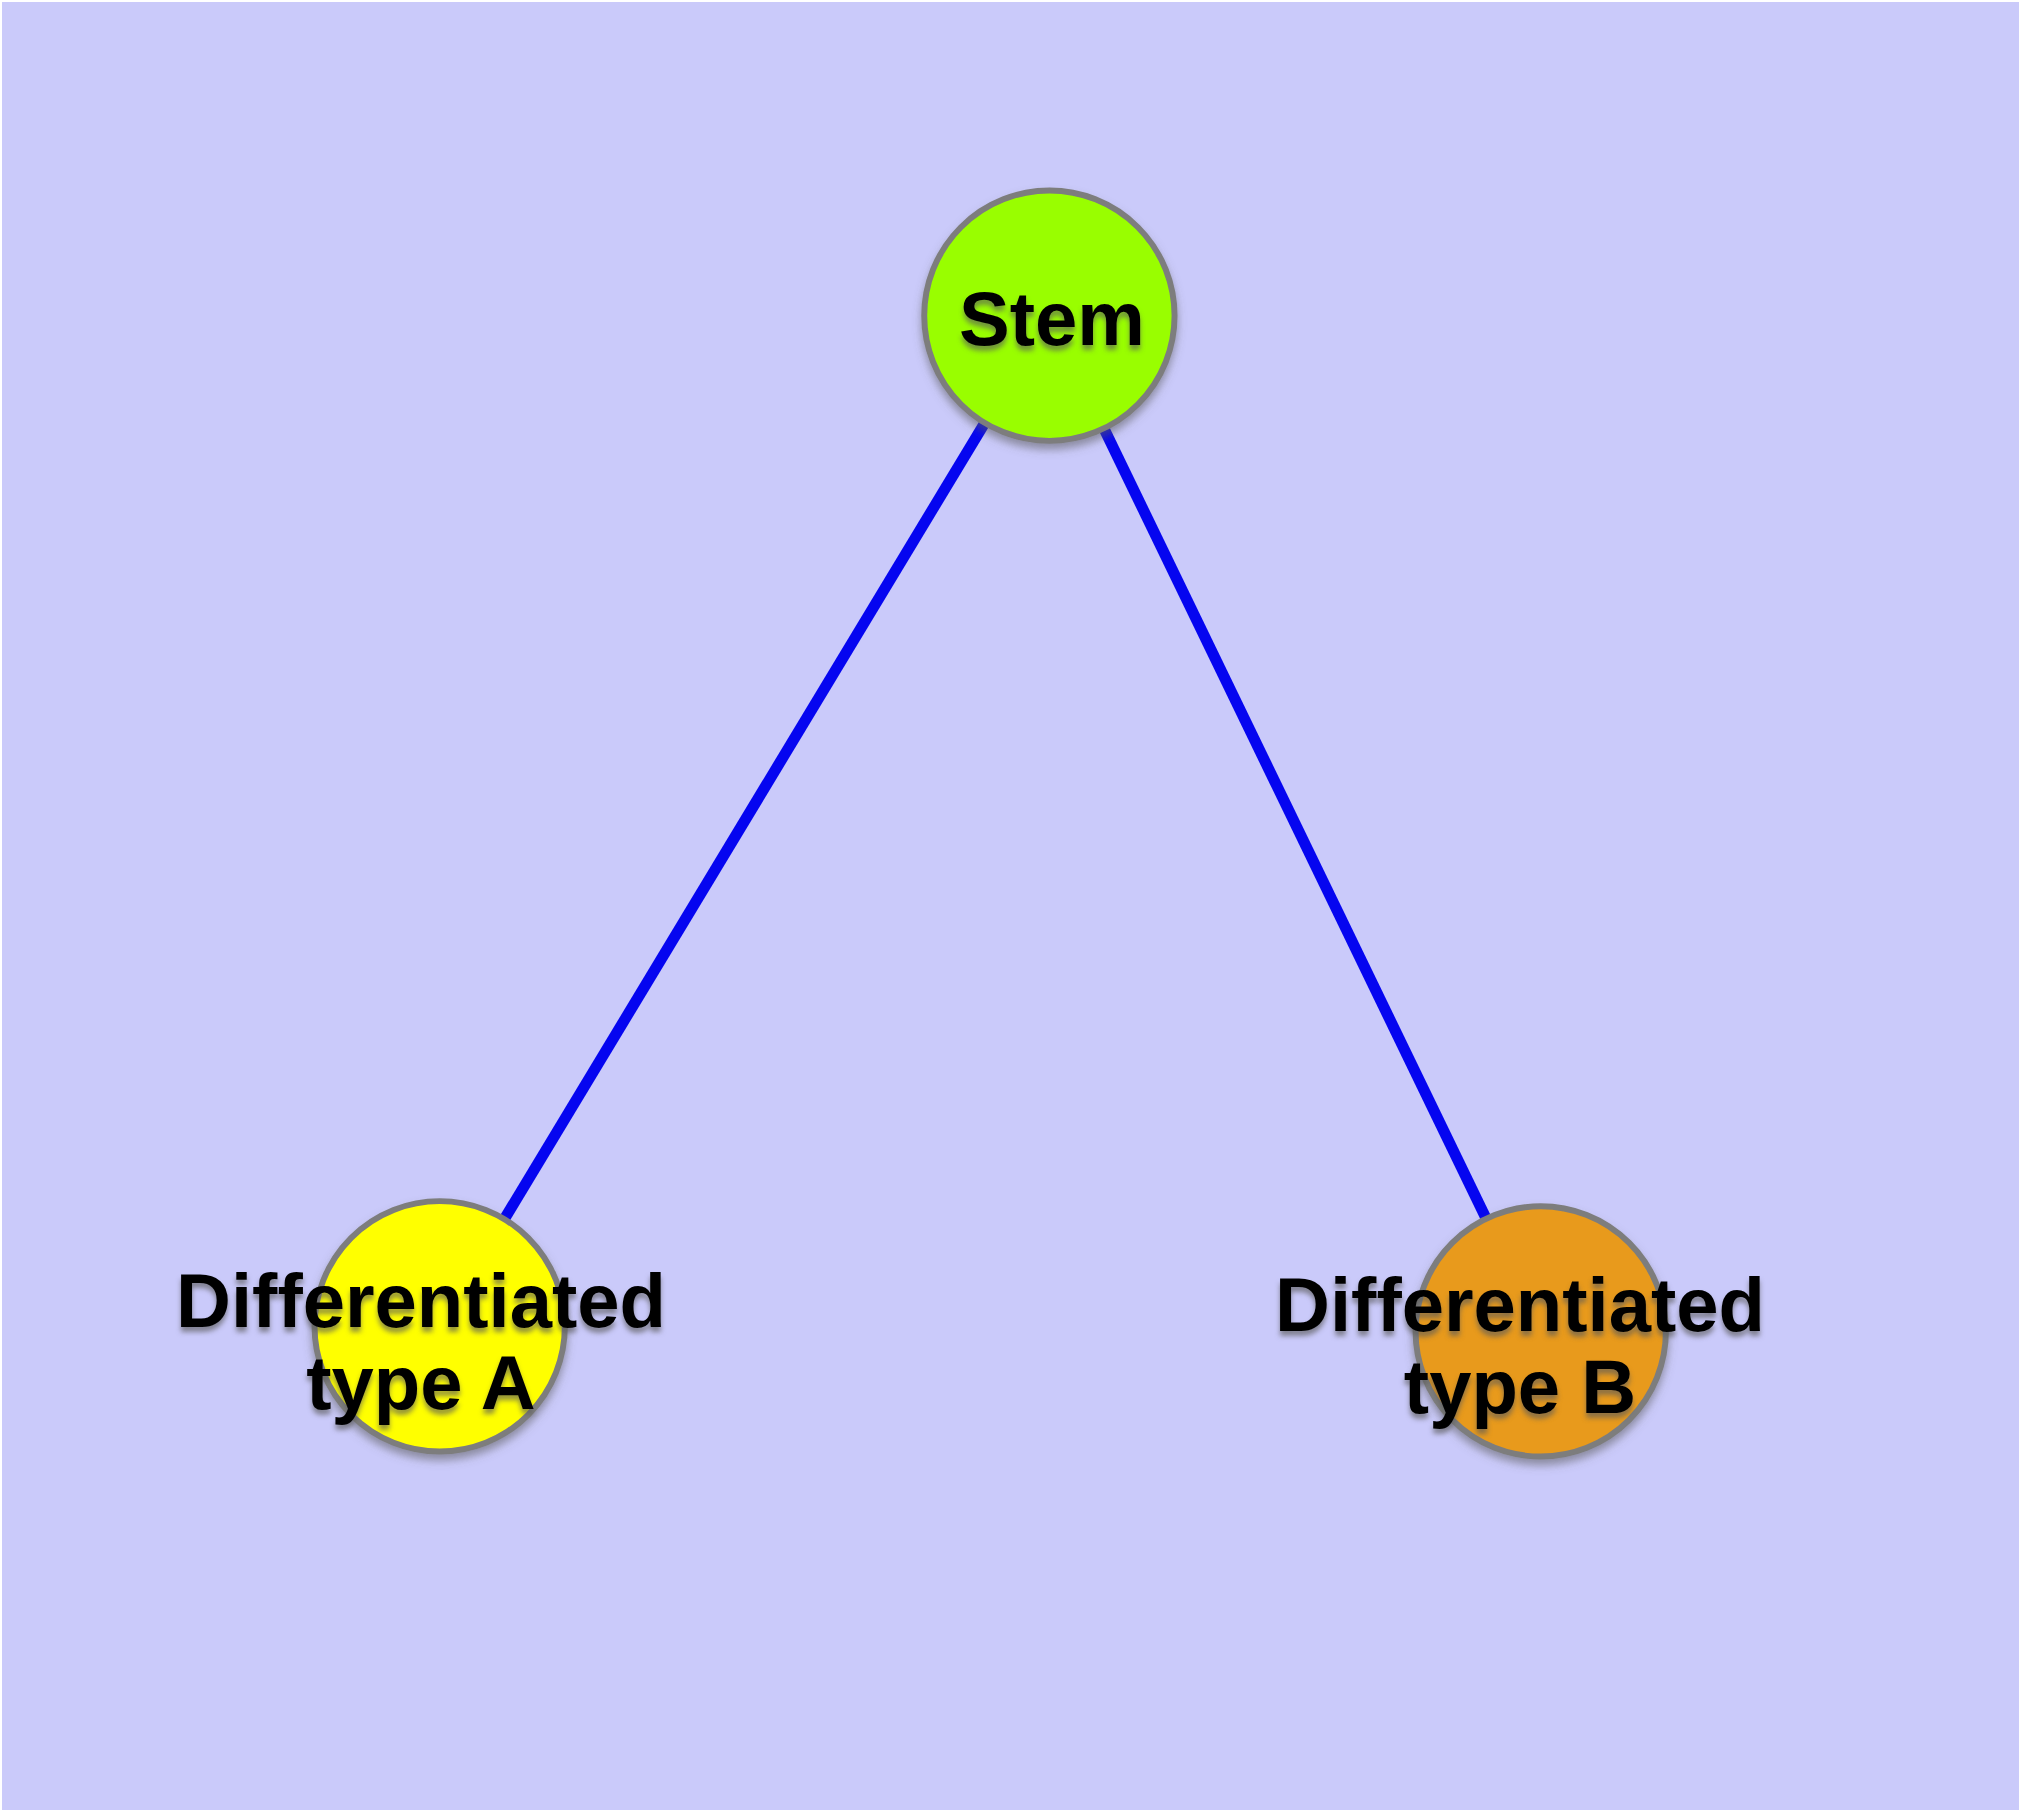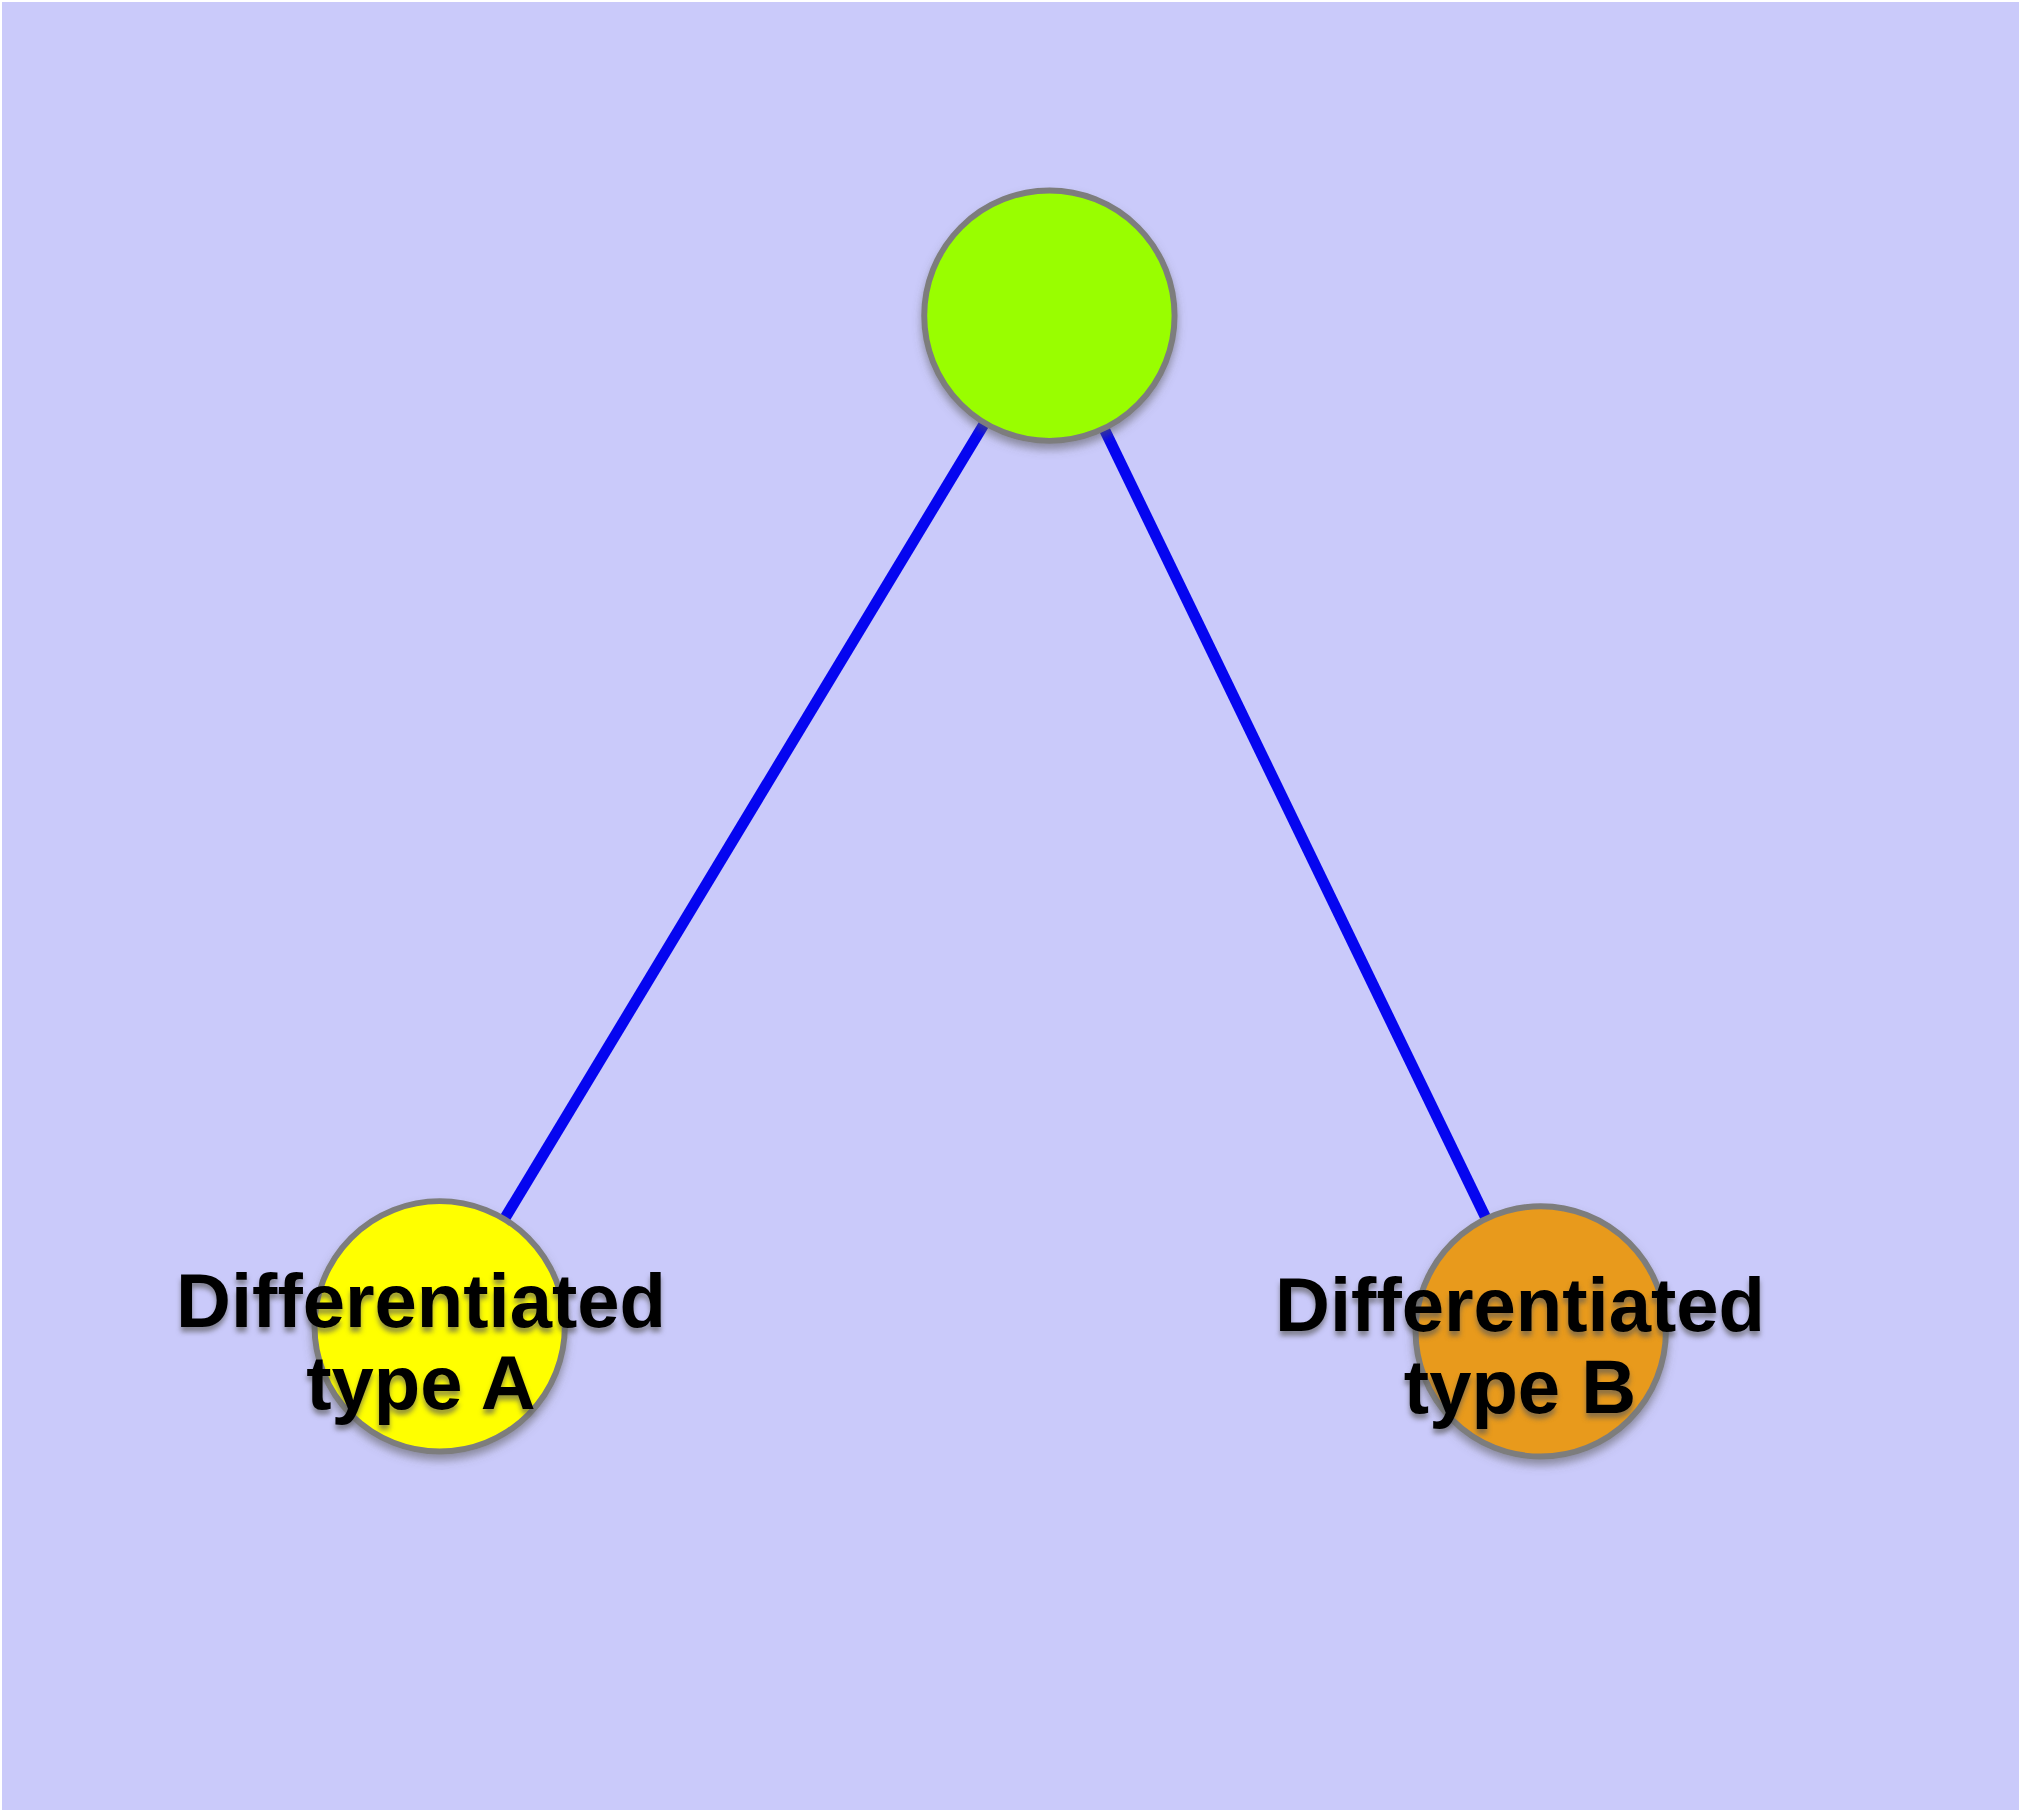--- a/index.html
+++ b/index.html
@@ -58,20 +58,21 @@
     </defs>
 
     <line class="edge" x1="1238" y1="371" x2="517" y2="1566" stroke="#0505F0"></line>
     <line class="edge" x1="1238" y1="371" x2="1819" y2="1572" stroke="#0505F0"></line>
 
     <circle class="node-circle" cx="1238" cy="371" r="148" fill="#99FE01" stroke="#7D7D7D"></circle>
     <circle class="node-circle" cx="517" cy="1566" r="148" fill="#FFFF00" stroke="#7D7D7D"></circle>
     <circle class="node-circle" cx="1819" cy="1572" r="148" fill="#E89A1C" stroke="#7D7D7D"></circle>
   </svg>
 
+  <div class="node-label" style="left: 1050px; top: 317px; color: rgb(0, 0, 0);">Stem</div>
 
   <div class="node-label" style="left: 419px; top: 1340px; color: rgb(0, 0, 0);">Differentiated
 type A</div>
 
   <div class="node-label" style="left: 1518px; top: 1344px; color: rgb(0, 0, 0);">Differentiated
 type B</div>
 </div>
 
 
 </body></html>

